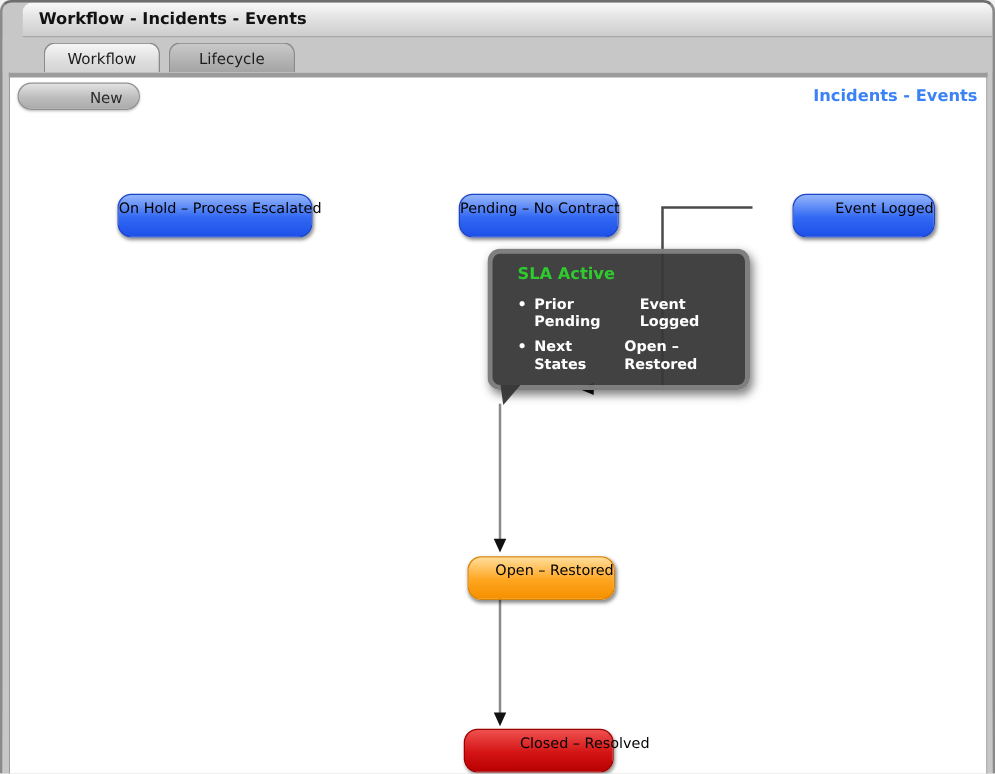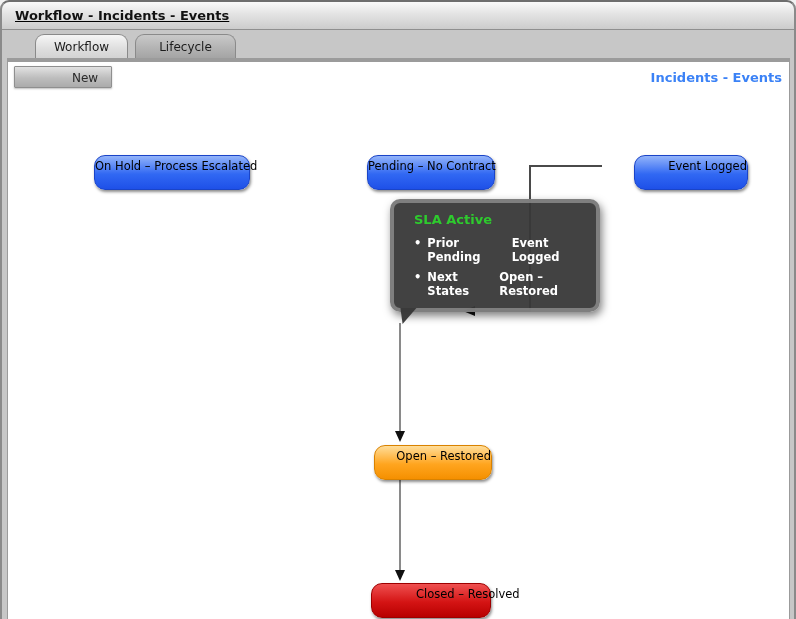--- a/index.html
+++ b/index.html
@@ -1,33 +1,33 @@
 <!DOCTYPE html>
 <html style="--window-bg: #c7c7c7; --blue-top: #93b4fa; --blue-mid: #3168f3; --blue-bot: #1e50e8; --orange-top: #ffdd99; --orange-mid: #ffa51f; --orange-bot: #f59000; --red-top: #ef5050; --red-mid: #d41414; --red-bot: #b80000; --tooltip-green: #2eca2e;"><head>
 <meta charset="utf-8">
 <style>
   html,body{margin:0;padding:0;background:#f2f2f2;font-family:"DejaVu Sans","Liberation Sans",sans-serif;}
   .window{position:relative;width:796px;height:619px;background:var(--window-bg,#c7c7c7);
     border-radius:9px 9px 0 0;overflow:hidden;box-sizing:border-box;
     border-top:2px solid #6e6e6e;border-left:2px solid #8a8a8a;border-right:2px solid #8a8a8a;}
   
-  .titlebar{position:absolute;left:0;top:0;right:0;height:27px;
+  .titlebar{position:absolute;left:16px;top:0;right:0;height:27px;
     background:linear-gradient(#fafafa,#e3e3e3 45%,#cccccc);border-bottom:1px solid #8f8f8f;
-    border-radius:8px 8px 0 0;text-decoration:underline;}
+    border-radius:8px 8px 0 0;}
   .titlebar .title{font-size:13px;font-weight:bold;color:#121212;line-height:27px;padding-left:13px;}
   
   .tabstrip{position:absolute;left:0;top:28px;right:0;height:28px;background:var(--window-bg,#c7c7c7);}
   .tab{position:absolute;bottom:0;height:24px;line-height:24px;text-align:center;font-size:12px;color:#1c1c1c;
     border:1px solid #8a8a8a;border-bottom:none;border-radius:9px 9px 0 0;box-sizing:border-box;cursor:pointer;}
   .tab.active{left:33px;width:93px;background:linear-gradient(#f6f6f6,#dedede 60%,#d3d3d3);}
   .tab.inactive{left:133px;width:101px;background:linear-gradient(#c9c9c9,#b2b2b2 60%,#a4a4a4);}
   
   .panel{position:absolute;left:5px;top:56px;width:781px;height:563px;background:#ffffff;
     border-top:4px solid #9b9b9b;border-left:1px solid #9b9b9b;border-right:1px solid #9b9b9b;box-sizing:content-box;}
-  .btn-new{position:absolute;left:6px;top:4px;width:98px;height:22px;border-radius:1px;
+  .btn-new{position:absolute;left:6px;top:4px;width:98px;height:22px;border-radius:11px;
     background:linear-gradient(#e2e2e2,#bdbdbd 55%,#ababab);border:1px solid #8f8f8f;
     font-size:12px;color:#2a2a2a;text-align:center;line-height:22px;box-sizing:border-box;cursor:pointer;
     box-shadow:0 1px 2px rgba(0,0,0,0.25);padding-left:44px;}
   .panel-heading{position:absolute;right:7px;top:8px;font-size:13px;font-weight:bold;color:#3b82f6;}
   
   svg.connectors{position:absolute;left:0;top:0;z-index:1;}
   
   .state{position:absolute;height:35px;line-height:21px;border-radius:11px;text-align:right;
     font-size:11.5px;color:#000;white-space:nowrap;z-index:4;box-sizing:border-box;cursor:pointer;
     box-shadow:1px 2px 3px rgba(0,0,0,0.45);margin-left:32px;}

